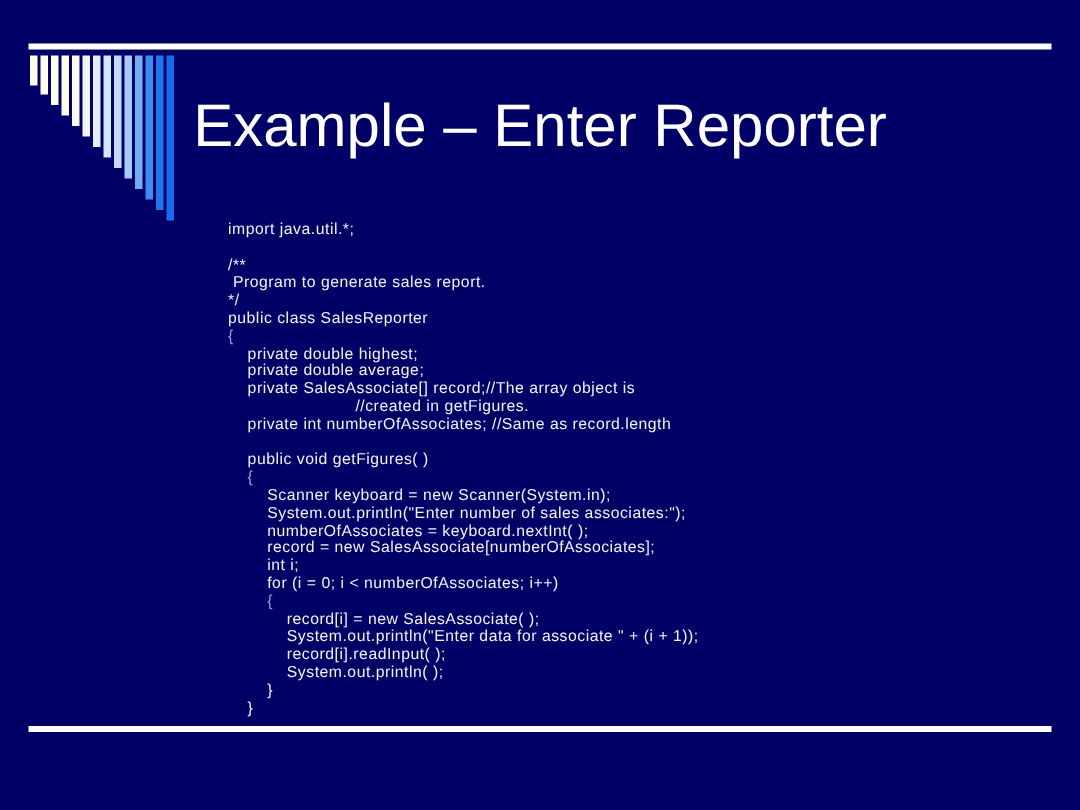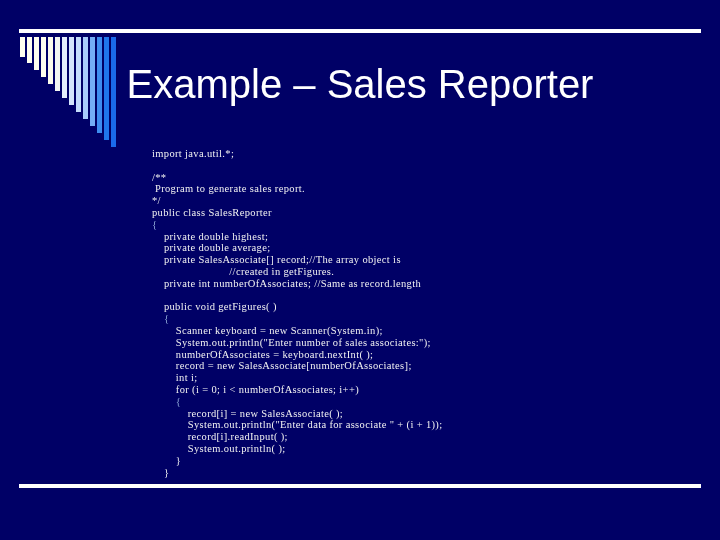--- a/index.html
+++ b/index.html
@@ -55,21 +55,21 @@
     letter-spacing: 0px;
     white-space: nowrap;
   }
 
   
   #code {
     position: absolute;
     left: 152px;
     top: 148px;
     color: #f2f2f2;
-    font-family: Liberation Serif, serif;
+    font-family: Liberation Sans, sans-serif;
     font-size: 10.5px;
     line-height: 11.8px;
     white-space: pre;
     letter-spacing: 0.35px;
   }
   #code .ln { display: block; min-height: 11.8px; }
   #code .brace { color: #8fa8d8; }
   #code .blank { visibility: hidden; }
 </style>
 </head>
@@ -89,19 +89,19 @@
       <div class="bar" style="left: 42px; height: 61px; background: rgb(228, 238, 251);"></div>
       <div class="bar" style="left: 49px; height: 68px; background: rgb(212, 228, 251);"></div>
       <div class="bar" style="left: 56px; height: 75px; background: rgb(196, 220, 251);"></div>
       <div class="bar" style="left: 63px; height: 82px; background: rgb(168, 204, 250);"></div>
       <div class="bar" style="left: 70px; height: 89px; background: rgb(116, 173, 246);"></div>
       <div class="bar" style="left: 77px; height: 96px; background: rgb(61, 141, 240);"></div>
       <div class="bar" style="left: 84px; height: 103px; background: rgb(31, 118, 236);"></div>
       <div class="bar" style="left: 91px; height: 110px; background: rgb(26, 106, 236);"></div>
     </div>
 
-  <div id="title">Example – Sales Reporter</div>
+  <div id="title">Example – Enter Reporter</div>
 
   <div id="code"><span class="ln">import java.util.*;</span><span class="ln blank">&nbsp;</span><span class="ln">/**</span><span class="ln"> Program to generate sales report.</span><span class="ln">*/</span><span class="ln">public class SalesReporter</span><span class="ln brace">{</span><span class="ln">    private double highest;</span><span class="ln">    private double average;</span><span class="ln">    private SalesAssociate[] record;//The array object is</span><span class="ln">                          //created in getFigures.</span><span class="ln">    private int numberOfAssociates; //Same as record.length</span><span class="ln blank">&nbsp;</span><span class="ln">    public void getFigures( )</span><span class="ln brace">    {</span><span class="ln">        Scanner keyboard = new Scanner(System.in);</span><span class="ln">        System.out.println("Enter number of sales associates:");</span><span class="ln">        numberOfAssociates = keyboard.nextInt( );</span><span class="ln">        record = new SalesAssociate[numberOfAssociates];</span><span class="ln">        int i;</span><span class="ln">        for (i = 0; i &lt; numberOfAssociates; i++)</span><span class="ln brace">        {</span><span class="ln">            record[i] = new SalesAssociate( );</span><span class="ln">            System.out.println("Enter data for associate " + (i + 1));</span><span class="ln">            record[i].readInput( );</span><span class="ln">            System.out.println( );</span><span class="ln">        }</span><span class="ln">    }</span></div>
 
   <div class="rule" id="rule-bottom"></div>
 
 </div>
 
 </body></html>

